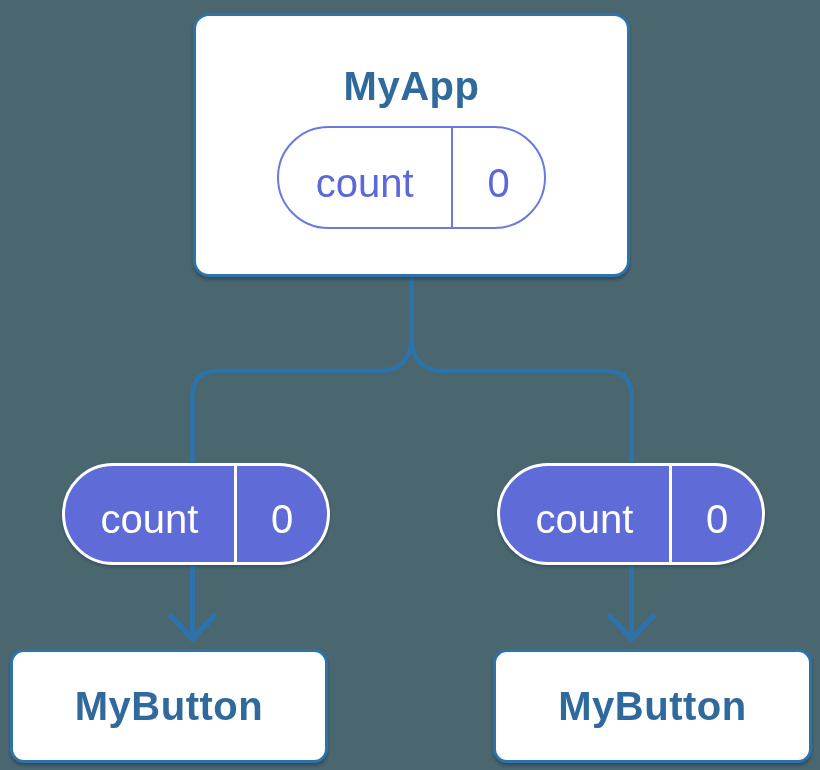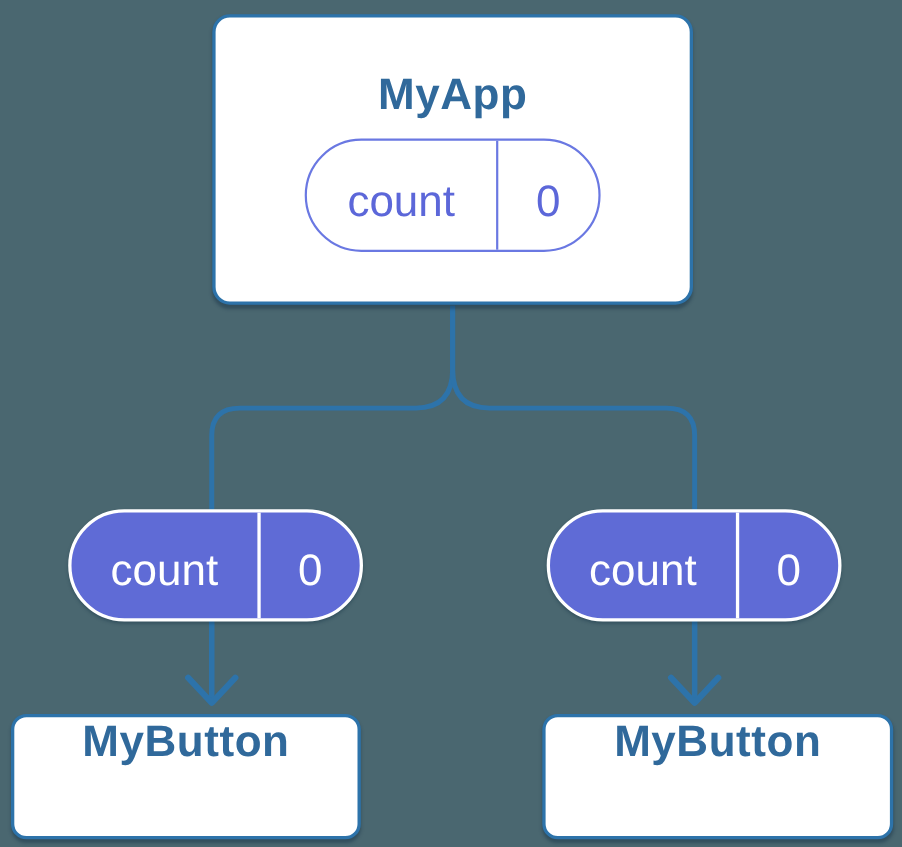--- a/index.html
+++ b/index.html
@@ -48,21 +48,21 @@
     padding-top: 48px;
   }
   .node-title {
     color: var(--title-text);
     font-size: 40px; font-weight: 700;
     line-height: 1.1; letter-spacing: 0.5px;
     white-space: nowrap;
   }
   .card-leaf {
     border-radius: 14px;
-    display: flex; justify-content: center;
+    display: flex; align-items: center; justify-content: center;
   }
   .card-leaf-left  { left: 10px;  top: 649px; width: 318px; height: 114px; }
   .card-leaf-right { left: 493px; top: 649px; width: 319px; height: 114px; }
 
   .pill {
     display: flex; align-items: stretch;
     font-size: 40px;
   }
   .pill .cell {
     display: flex; align-items: center; justify-content: center;

